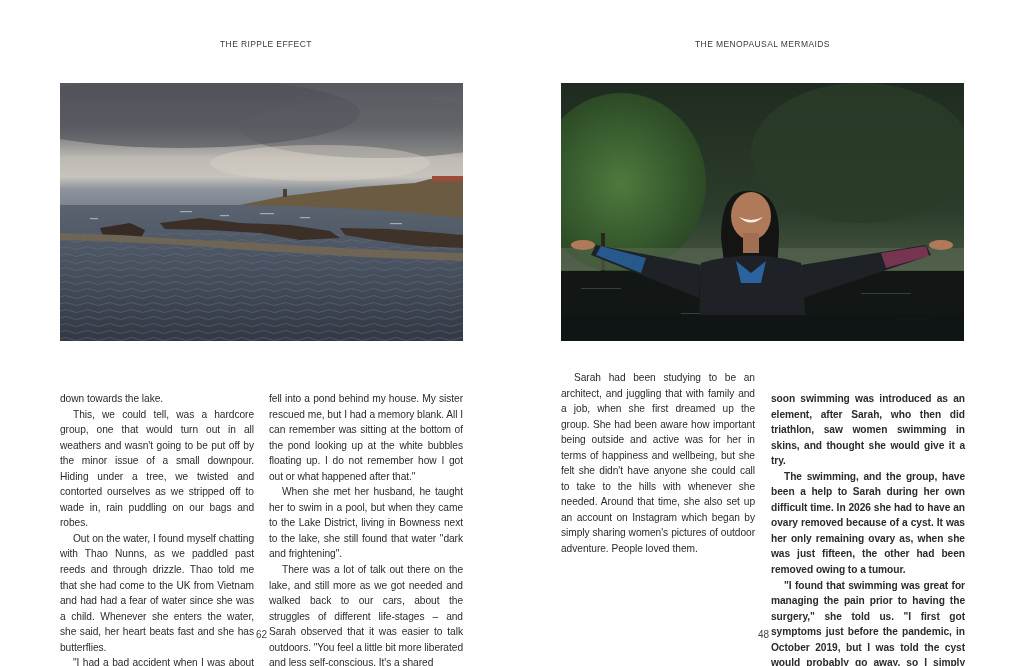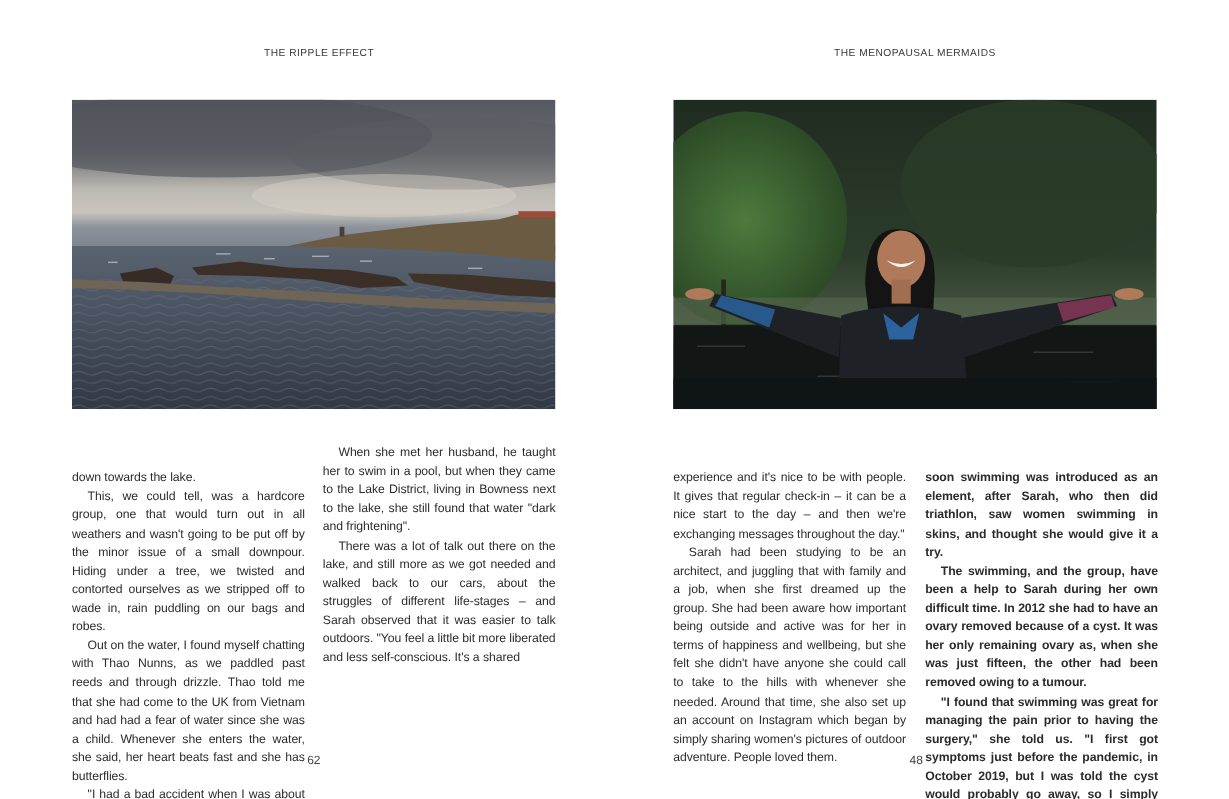--- a/index.html
+++ b/index.html
@@ -78,20 +78,21 @@
     </svg>
   </div>
 
   <div class="col c1">
     <p class="noindent">down towards the lake.</p>
     <p>This, we could tell, was a hardcore group, one that would turn out in all weathers and wasn't going to be put off by the minor issue of a small downpour. Hiding under a tree, we twisted and contorted ourselves as we stripped off to wade in, rain puddling on our bags and robes.</p>
     <p>Out on the water, I found myself chatting with Thao Nunns, as we paddled past reeds and through drizzle. Thao told me that she had come to the UK from Vietnam and had had a fear of water since she was a child. Whenever she enters the water, she said, her heart beats fast and she has butterflies.</p>
     <p>"I had a bad accident when I was about seven or eight years old," she recalled. "I</p>
   </div>
   <div class="col c2">
+    <p class="noindent">fell into a pond behind my house. My sister rescued me, but I had a memory blank. All I can remember was sitting at the bottom of the pond looking up at the white bubbles floating up. I do not remember how I got out or what happened after that."</p>
     <p>When she met her husband, he taught her to swim in a pool, but when they came to the Lake District, living in Bowness next to the lake, she still found that water "dark and frightening".</p>
     <p>There was a lot of talk out there on the lake, and still more as we got needed and walked back to our cars, about the struggles of different life-stages – and Sarah observed that it was easier to talk outdoors. "You feel a little bit more liberated and less self-conscious. It's a shared</p>
   </div>
 
   <div class="folio">62</div>
 </div>
 
 <div class="page right">
   <div class="running-head">THE MENOPAUSAL MERMAIDS</div>
 
@@ -138,23 +139,22 @@
       <path d="M240 182 L365 162 L370 172 L242 215 Z" fill="#1e2226"></path>
       <path d="M320 170 L365 163 L368 173 L325 185 Z" fill="#d0457a" opacity="0.5"></path>
 
       <ellipse cx="22" cy="162" rx="12" ry="5" fill="#b07a5a"></ellipse>
       <ellipse cx="380" cy="162" rx="12" ry="5" fill="#b07a5a"></ellipse>
       <rect x="0" y="232" width="403" height="26" fill="#101514" opacity="0.9"></rect>
     </svg>
   </div>
 
   <div class="col c1">
-    <p class="noindent">experience and it's nice to be with people. It gives that regular check-in – it can be a nice start to the day – and then we're exchanging messages throughout the day."</p>
     <p>Sarah had been studying to be an architect, and juggling that with family and a job, when she first dreamed up the group. She had been aware how important being outside and active was for her in terms of happiness and wellbeing, but she felt she didn't have anyone she could call to take to the hills with whenever she needed. Around that time, she also set up an account on Instagram which began by simply sharing women's pictures of outdoor adventure. People loved them.</p>
   </div>
   <div class="col c2">
     <p class="noindent">soon swimming was introduced as an element, after Sarah, who then did triathlon, saw women swimming in skins, and thought she would give it a try.</p>
-    <p>The swimming, and the group, have been a help to Sarah during her own difficult time. In 2012 she had to have an ovary removed because of a cyst. It was her only remaining ovary as, when she was just fifteen, the other had been removed owing to a tumour.</p>
+    <p>The swimming, and the group, have been a help to Sarah during her own difficult time. In 2026 she had to have an ovary removed because of a cyst. It was her only remaining ovary as, when she was just fifteen, the other had been removed owing to a tumour.</p>
     <p>"I found that swimming was great for managing the pain prior to having the surgery," she told us. "I first got symptoms just before the pandemic, in October 2019, but I was told the cyst would probably go away, so I simply cracked on. Then I started getting pain and then it became more</p>
   </div>
 
   <div class="folio">48</div>
 </div>
 
 </body></html>

